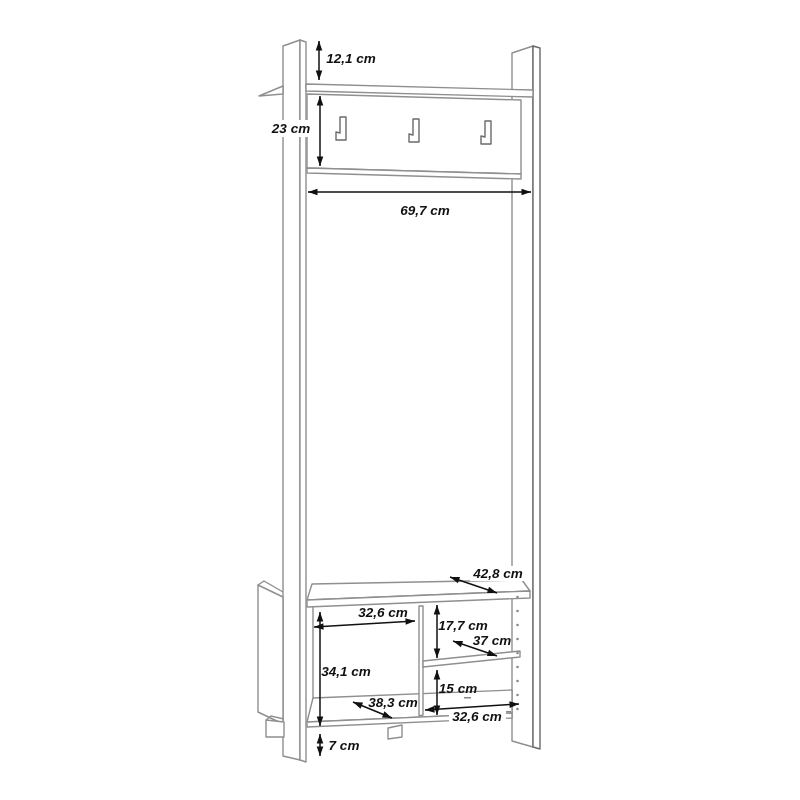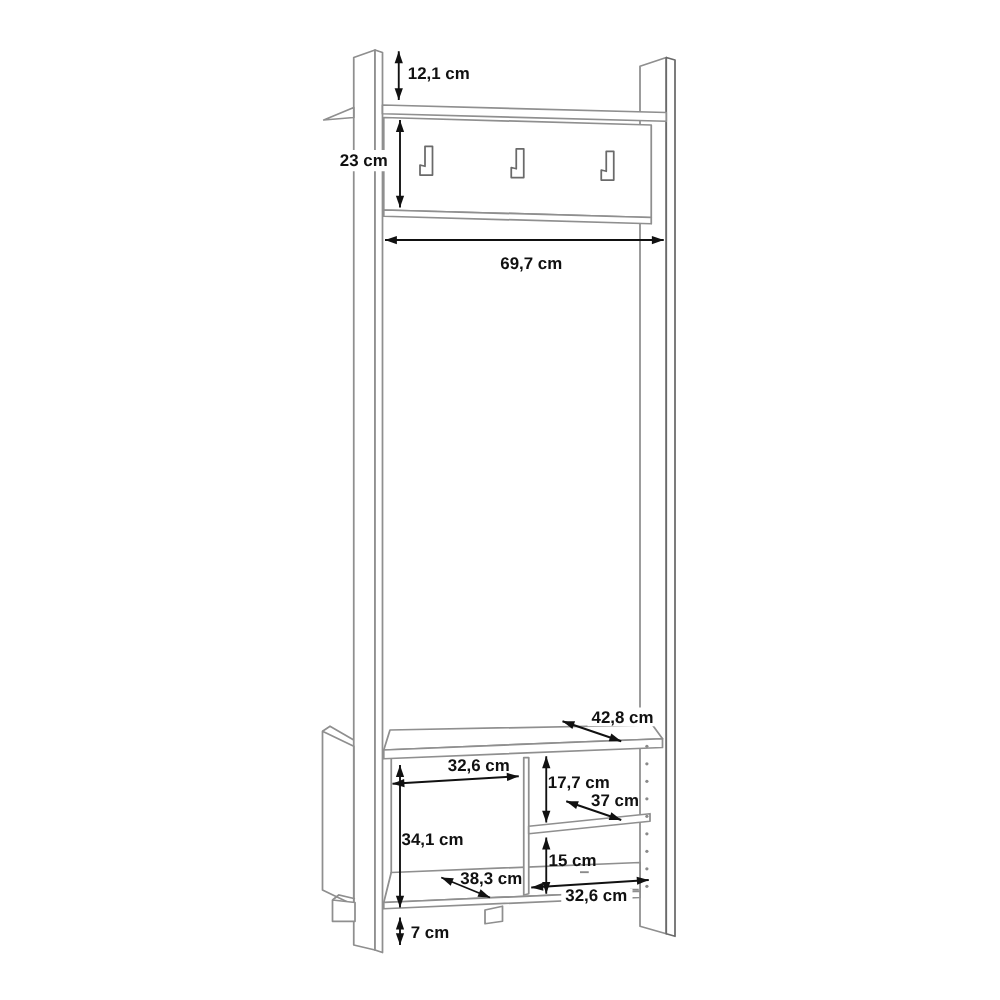--- a/index.html
+++ b/index.html
@@ -1,16 +1,16 @@
 <!DOCTYPE html>
 <html><head>
 <meta charset="utf-8">
 <style>
   html, body { margin: 0; padding: 0; background: #ffffff; }
-  .stage { width: 800px; height: 800px; position: relative; background: #ffffff; }
+  .stage { width: 800px; height: 800px; position: relative; background: #ffffff; font-style: italic; }
   svg { display: block; }
   .furn { fill: #ffffff; stroke: #8f8f8f; stroke-width: 1.4; stroke-linejoin: round; }
   .furn-dark { fill: #ffffff; stroke: #6a6a6a; stroke-width: 1.4; stroke-linejoin: round; }
   .furn-line { fill: none; stroke: #8f8f8f; stroke-width: 1.4; }
   .hole { fill: #8a8a8a; stroke: none; }
   .dim { stroke: #111111; stroke-width: 1.5; }
   .label-bg { fill: #ffffff; stroke: none; }
   .dim-label {
     font-family: "Liberation Sans", sans-serif;
     font-size: 13.5px;

